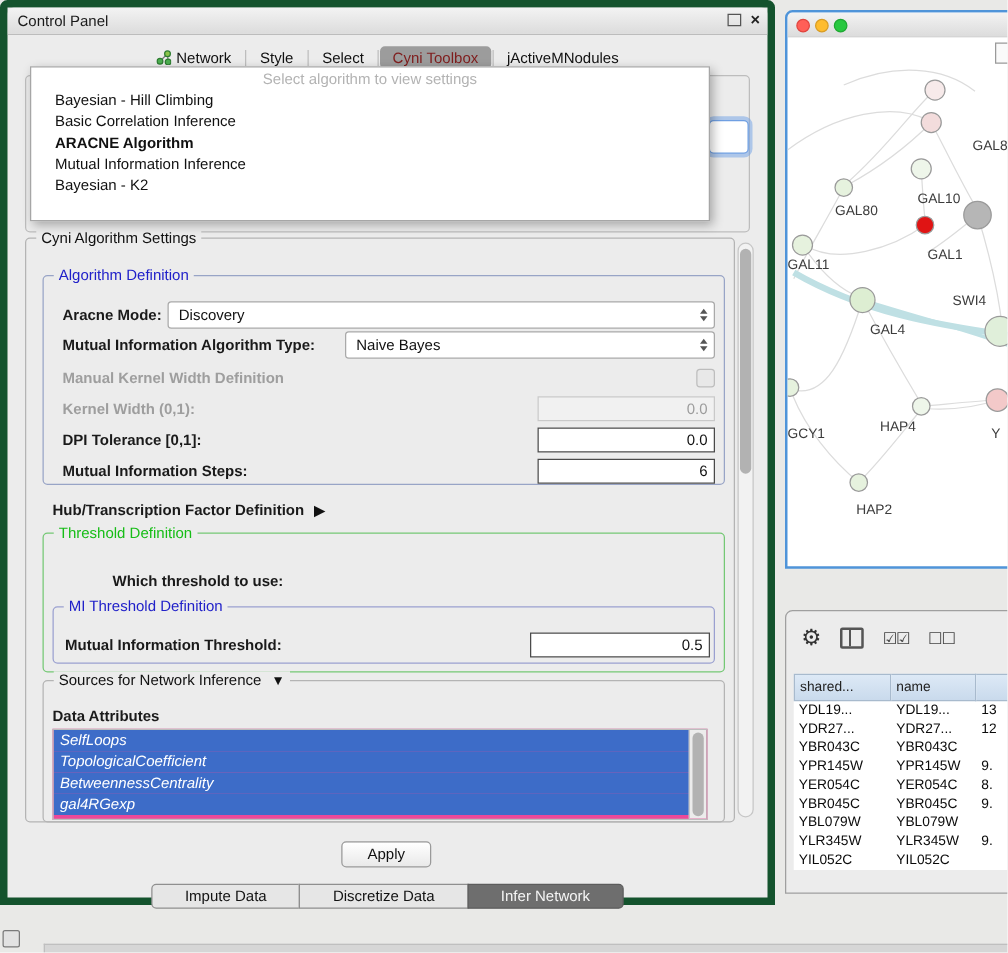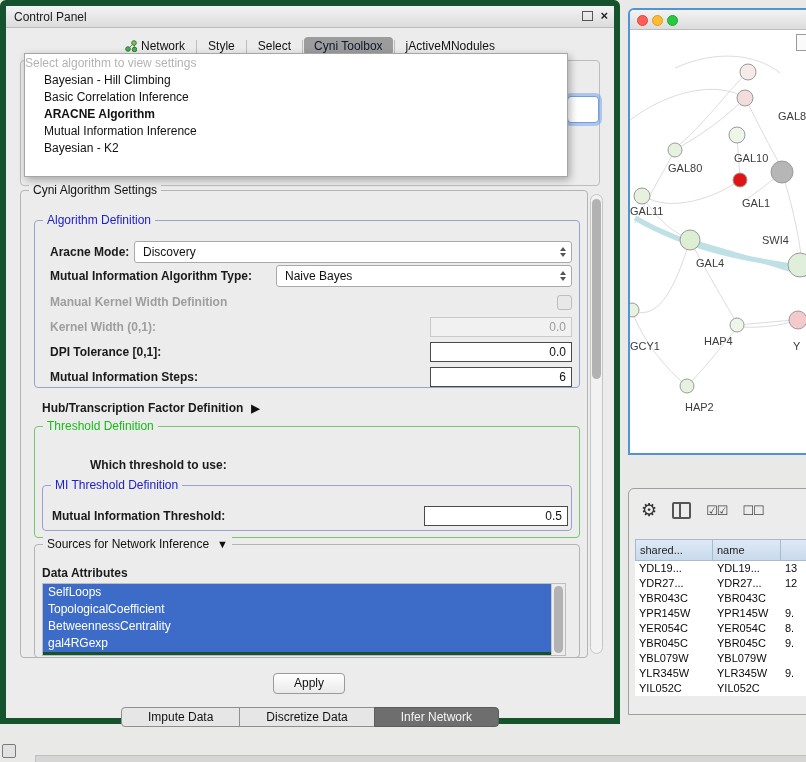--- a/index.html
+++ b/index.html
@@ -10,29 +10,29 @@
           border-radius:6px 6px 0 0;}
   .titlebar{position:absolute;left:0;right:0;top:0;height:22px;
             background:linear-gradient(#f3f3f3,#dcdcdc);border-bottom:1px solid #bcbcbc;
             border-radius:5px 5px 0 0;font-size:12px;color:#1a1a1a;line-height:22px;padding-left:8px;box-sizing:border-box;}
   .win-btns{position:absolute;right:6px;top:4px;display:flex;gap:7px;align-items:center;}
   .float-btn{width:9px;height:8px;border:1px solid #555;background:transparent;display:inline-block;}
   .close-btn{font-size:13px;font-weight:bold;color:#222;line-height:12px;cursor:default;}
   
   .tabbar{position:absolute;left:0;right:0;top:29px;height:22px;display:flex;justify-content:center;align-items:center;}
   .tab{font-size:12px;color:#111;padding:2px 10px;white-space:nowrap;display:flex;align-items:center;gap:4px;border-radius:4px;}
-  .tab.active{background:#9c9c9c;color:#0f172a;}
+  .tab.active{background:#9c9c9c;color:#7f1d1d;}
   .tab-sep{width:1px;height:13px;background:#bdbdbd;margin:0 1px;}
   .net-icon svg{display:block;}
   
   .ghost-group{position:absolute;border:1px solid #bdbdbd;border-radius:4px;}
   .mini-focus{position:absolute;background:#fff;border:1px solid #6f9fe2;border-radius:4px;
               box-shadow:0 0 0 3px rgba(110,160,230,.5);}
   .popup{position:absolute;background:#fff;border:1px solid #a6a6a6;box-shadow:2px 3px 8px rgba(0,0,0,.3);z-index:20;}
-  .menu-placeholder{height:18px;line-height:18px;text-align:left;color:#b3b3b3;font-size:12px;}
+  .menu-placeholder{height:18px;line-height:18px;text-align:center;color:#b3b3b3;font-size:12px;}
   .menu-item{height:17px;line-height:17px;font-size:12px;color:#111;padding-left:19px;white-space:nowrap;}
   .menu-item.menu-sel{font-weight:bold;}
   
   .grp{position:absolute;border-radius:4px;box-sizing:border-box;}
   .grp>.legend{position:absolute;top:-8px;left:8px;background:#ececec;padding:0 4px;font-size:12px;color:#111;white-space:nowrap;}
   .legend.blue{color:#2121c9;}
   .legend.green{color:#17bd17;}
   
   .lbl{position:absolute;font-size:12px;font-weight:bold;color:#1a1a1a;white-space:nowrap;}
   .lbl.dis{color:#9e9e9e;}
@@ -40,21 +40,21 @@
          height:22px;font-size:12px;line-height:20px;padding:0 22px 0 8px;color:#111;white-space:nowrap;overflow:hidden;}
   .arrs{position:absolute;right:5px;top:5px;display:flex;flex-direction:column;gap:2px;}
   .tri-up{width:0;height:0;border-left:3.5px solid transparent;border-right:3.5px solid transparent;border-bottom:4px solid #555;}
   .tri-dn{width:0;height:0;border-left:3.5px solid transparent;border-right:3.5px solid transparent;border-top:4px solid #555;}
   .tfield{position:absolute;box-sizing:border-box;height:20px;background:#fff;border:1px solid #4a4a4a;
           font-family:"Liberation Sans",sans-serif;font-size:12px;text-align:right;padding:0 5px;color:#111;}
   .tfield.dis{background:#f1f1f1;border-color:#c9c9c9;color:#9c9c9c;}
   .checkbox{position:absolute;width:13px;height:13px;background:#e8e8e8;border:1px solid #bdbdbd;border-radius:3px;}
   .hub-arrow,.src-arrow{font-size:11px;color:#111;margin-left:8px;}
   
-  .attr-list{position:absolute;background:#14532d;border:1px solid #bdbdbd;box-sizing:border-box;overflow:hidden;}
+  .attr-list{position:absolute;background:#ec4899;border:1px solid #bdbdbd;box-sizing:border-box;overflow:hidden;font-style:italic;}
   .attr-row{height:17px;line-height:17px;font-size:12px;color:#fff;background:#3d6cc8;padding-left:5px;
             margin-right:13px;white-space:nowrap;}
   .list-scroll{position:absolute;top:0;right:0;bottom:0;width:13px;background:#ececec;border-left:1px solid #c6c6c6;}
   .list-scroll .thumb{position:absolute;left:2px;right:2px;top:2px;bottom:2px;background:#b2b2b2;border-radius:5px;}
   
   .vscroll{position:absolute;background:#f2f2f2;border:1px solid #c6c6c6;border-radius:7px;box-sizing:border-box;}
   .vscroll .thumb{position:absolute;left:1px;right:1px;background:#b2b2b2;border-radius:6px;}
   
   .button{position:absolute;background:linear-gradient(#ffffff,#e9e9e9);border:1px solid #9a9a9a;border-radius:4px;
           font-size:12px;color:#111;text-align:center;line-height:19px;box-sizing:border-box;}

